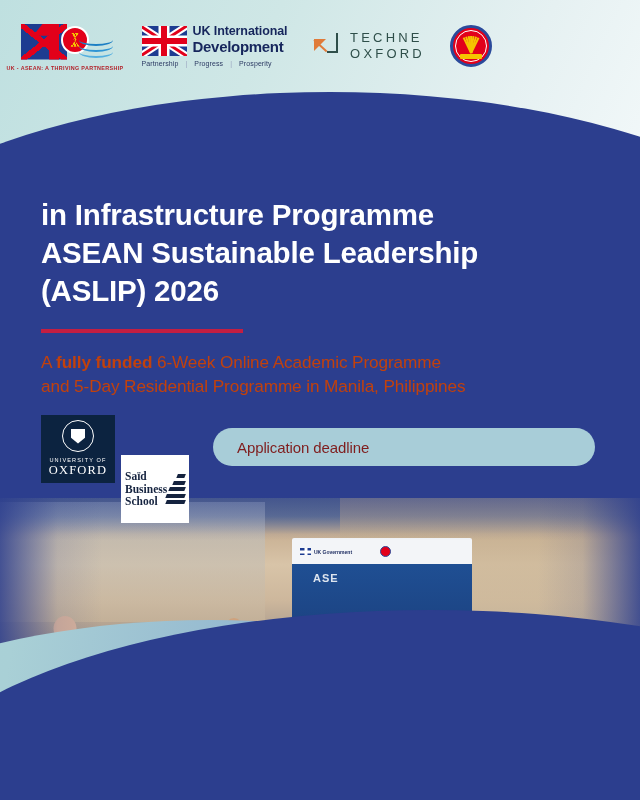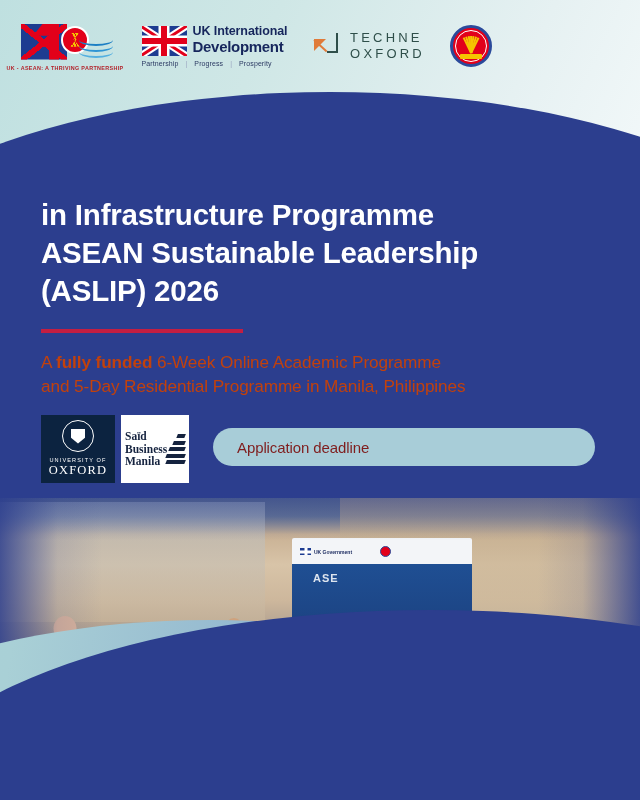--- a/index.html
+++ b/index.html
@@ -293,21 +293,21 @@
   }
   .ox-crest:after {
     content: ""; width: 14px; height: 15px; background: #ffffff;
     clip-path: polygon(0 0, 100% 0, 100% 62%, 50% 100%, 0 62%);
   }
   .ox-t1 { font-size: 5.6px; color: #ffffff; letter-spacing: 1.1px; margin-top: 5px; }
   .ox-t2 { font-size: 12.5px; color: #ffffff; letter-spacing: 1.2px; font-family: "Liberation Serif", serif; }
   .sbs-tile {
     width: 68px; height: 68px; background: #ffffff;
     display: flex; align-items: center; justify-content: center; gap: 3px;
-    padding: 0 4px; box-sizing: border-box;
+    padding: 0 4px; box-sizing: border-box; margin-top: 40px;
   }
   .sbs-words {
     font-family: "Liberation Serif", serif;
     font-size: 11.5px; color: #15233f; line-height: 1.08; font-weight: 600;
   }
   .sbs-bars { width: 19px; height: 30px; position: relative; }
   .sbs-bars span {
     position: absolute; right: 0; height: 4.4px; background: #15233f;
     transform: skewX(-22deg);
   }
@@ -572,21 +572,21 @@
   <div class="uni-row">
     <div class="ox-tile">
       <div class="ox-crest"></div>
       <div class="ox-t1">UNIVERSITY OF</div>
       <div class="ox-t2">OXFORD</div>
     </div>
     <div class="sbs-tile">
       <div class="sbs-words">
         <div>Saïd</div>
         <div>Business</div>
-        <div>Manila</div>
+        <div>School</div>
       </div>
       <div class="sbs-bars">
         <span></span>
           <span></span>
           <span></span>
           <span></span>
           <span></span>
       </div>
     </div>
   </div>

